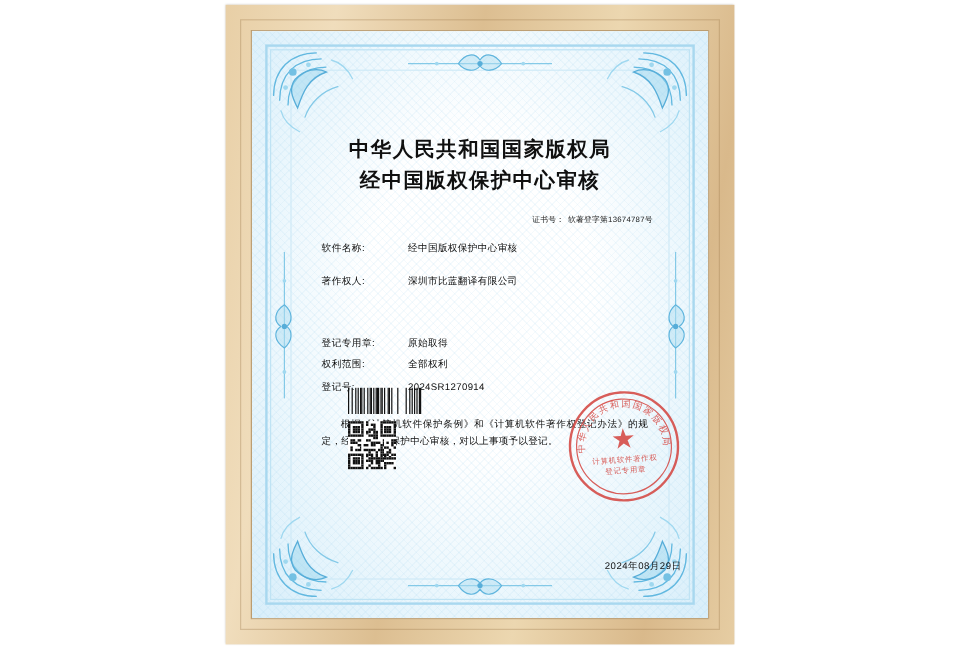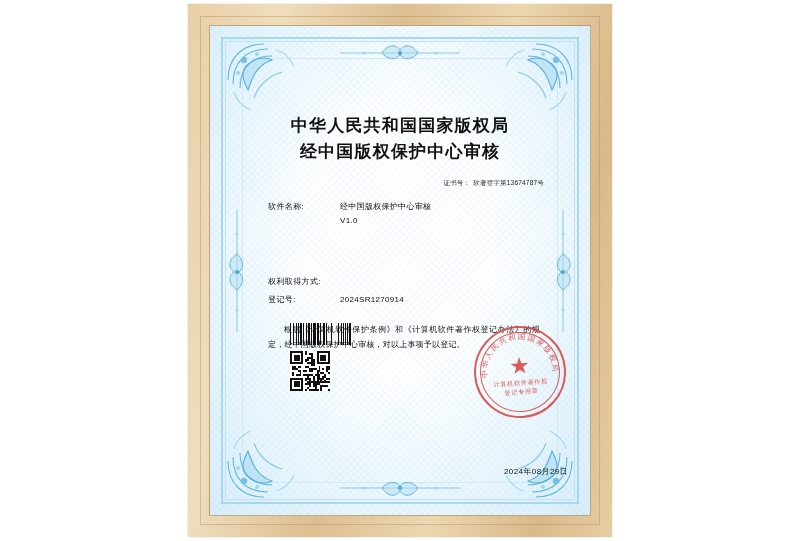--- a/index.html
+++ b/index.html
@@ -410,34 +410,42 @@
       <div class="cert-no">
         <span class="lbl">证书号：</span><span>软著登字第13674787号</span>
       </div>
 
       <div class="fields">
 
         <div class="field-row">
           <div class="field-label spaced">软件名称:</div>
           <div class="field-value">
             <span>经中国版权保护中心审核</span>
-            <span class="sub">V1.0</span>
           </div>
         </div>
 
         <div class="gap-b"></div>
 
+        <div class="field-row">
+          <div class="field-label spaced">著作权人:</div>
+          <div class="field-value">深圳市比蓝翻译有限公司</div>
+        </div>
 
         <div class="gap-a"></div>
         <div class="gap-a"></div>
 
         <div class="field-row">
-          <div class="field-label">权利取得方式:</div>
+          <div class="field-label">登记专用章:</div>
+          <div class="field-value">原始取得</div>
         </div>
 
+        <div class="field-row">
+          <div class="field-label spaced">权利范围:</div>
+          <div class="field-value">全部权利</div>
+        </div>
 
         <div class="field-row">
           <div class="field-label spaced">登记号:</div>
           <div class="field-value">2024SR1270914</div>
         </div>
 
       </div>
 
       <div class="statement">根据《计算机软件保护条例》和《计算机软件著作权登记办法》的规定，经中国版权保护中心审核，对以上事项予以登记。</div>
 

